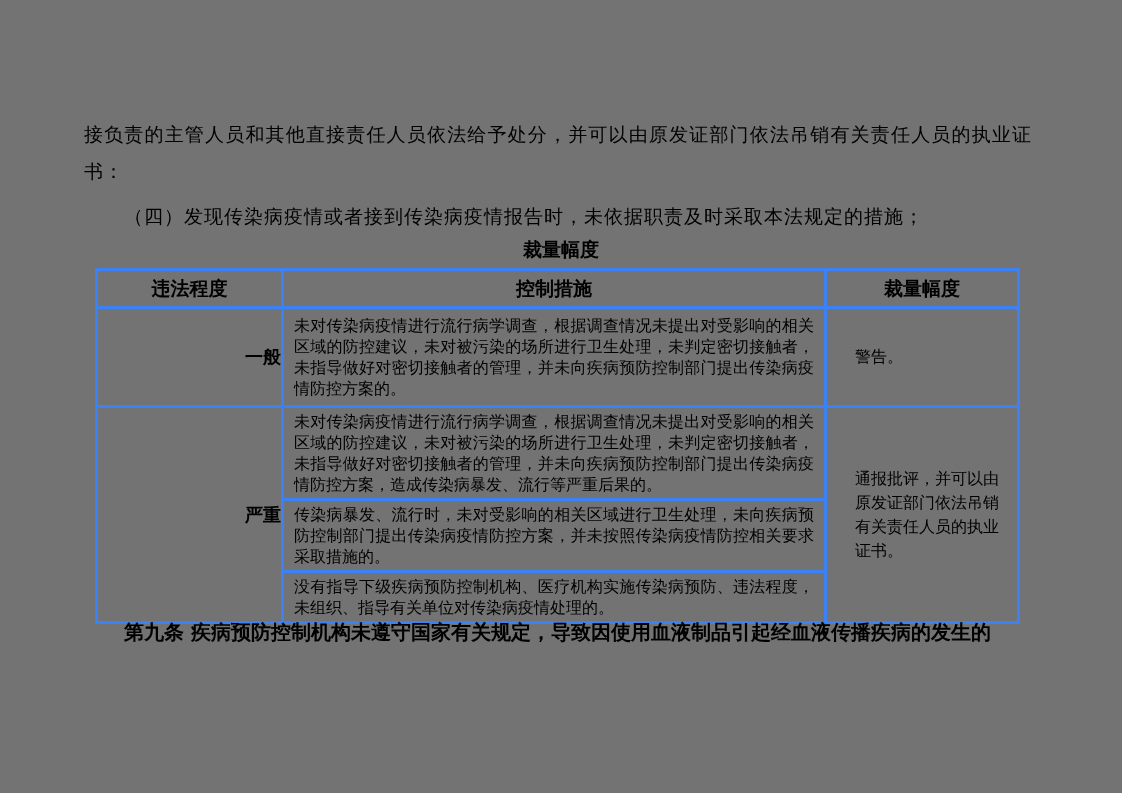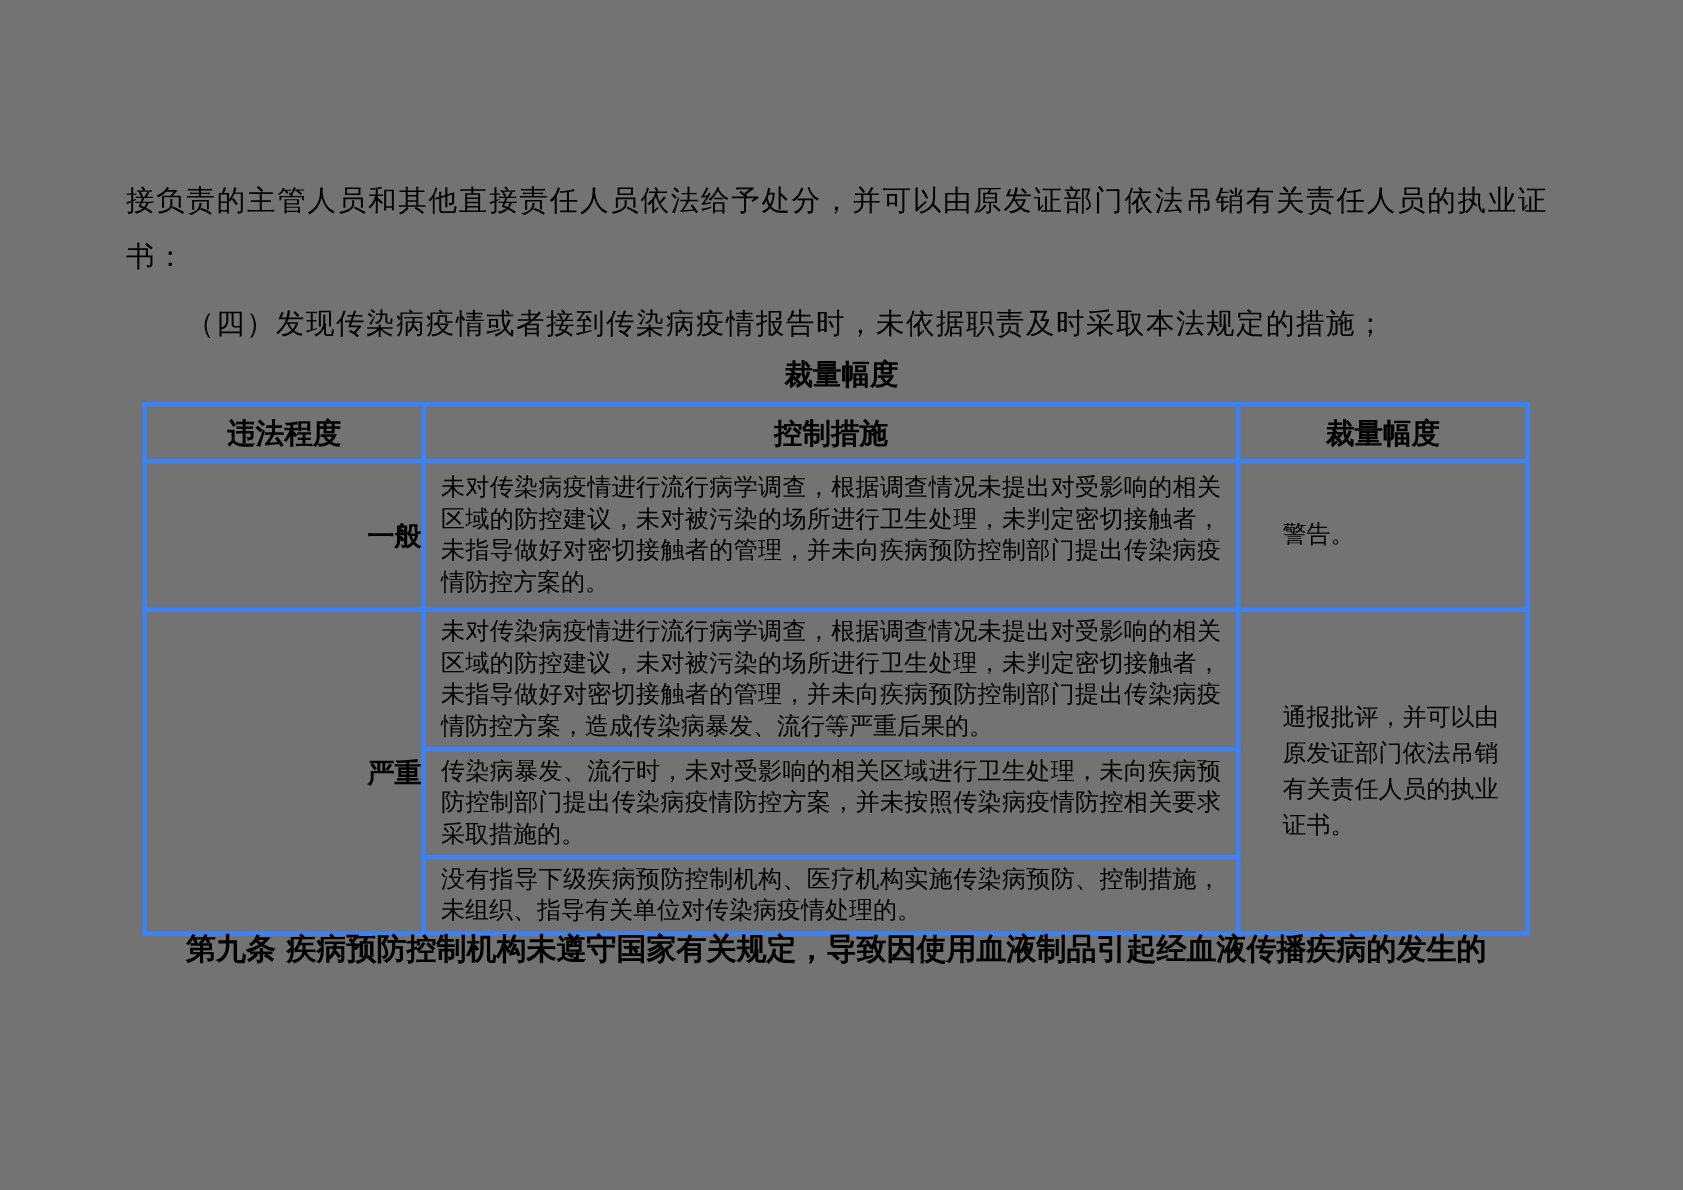--- a/index.html
+++ b/index.html
@@ -144,21 +144,21 @@
     </tr>
     <tr class="r2a">
       <td class="degree" rowspan="3">严重</td>
       <td class="circ">未对传染病疫情进行流行病学调查，根据调查情况未提出对受影响的相关区域的防控建议，未对被污染的场所进行卫生处理，未判定密切接触者，未指导做好对密切接触者的管理，并未向疾病预防控制部门提出传染病疫情防控方案，造成传染病暴发、流行等严重后果的。</td>
       <td class="range" rowspan="3">通报批评，并可以由原发证部门依法吊销有关责任人员的执业证书。</td>
     </tr>
     <tr class="r2b">
       <td class="circ">传染病暴发、流行时，未对受影响的相关区域进行卫生处理，未向疾病预防控制部门提出传染病疫情防控方案，并未按照传染病疫情防控相关要求采取措施的。</td>
     </tr>
     <tr class="r2c">
-      <td class="circ">没有指导下级疾病预防控制机构、医疗机构实施传染病预防、控制措施，未组织、指导有关单位对传染病疫情处理的。</td>
+      <td class="circ">没有指导下级疾病预防控制机构、医疗机构实施传染病预防、违法程度，未组织、指导有关单位对传染病疫情处理的。</td>
     </tr>
   </tbody>
     </table>
 
   <p class="closing">第九条 疾病预防控制机构未遵守国家有关规定，导致因使用血液制品引起经血液传播疾病的发生的</p>
 
 
 </div>
 
 </body></html>

